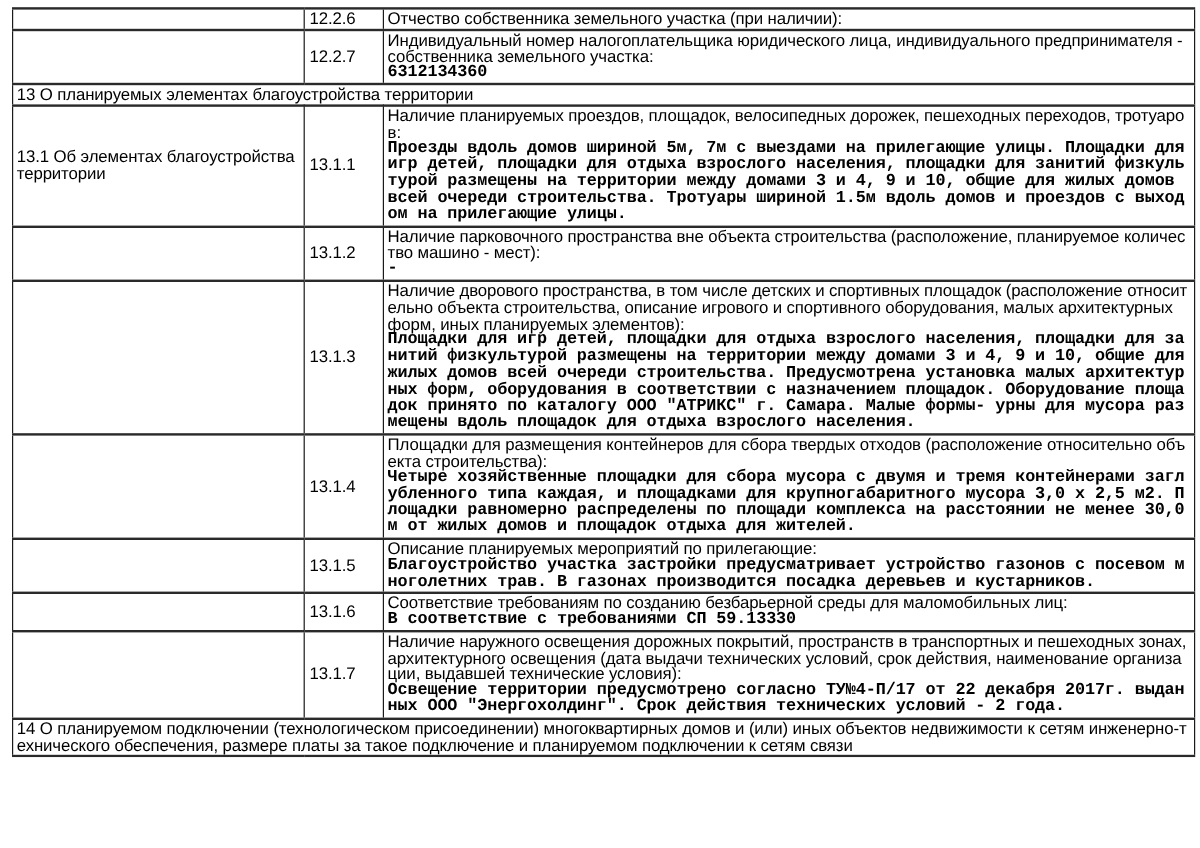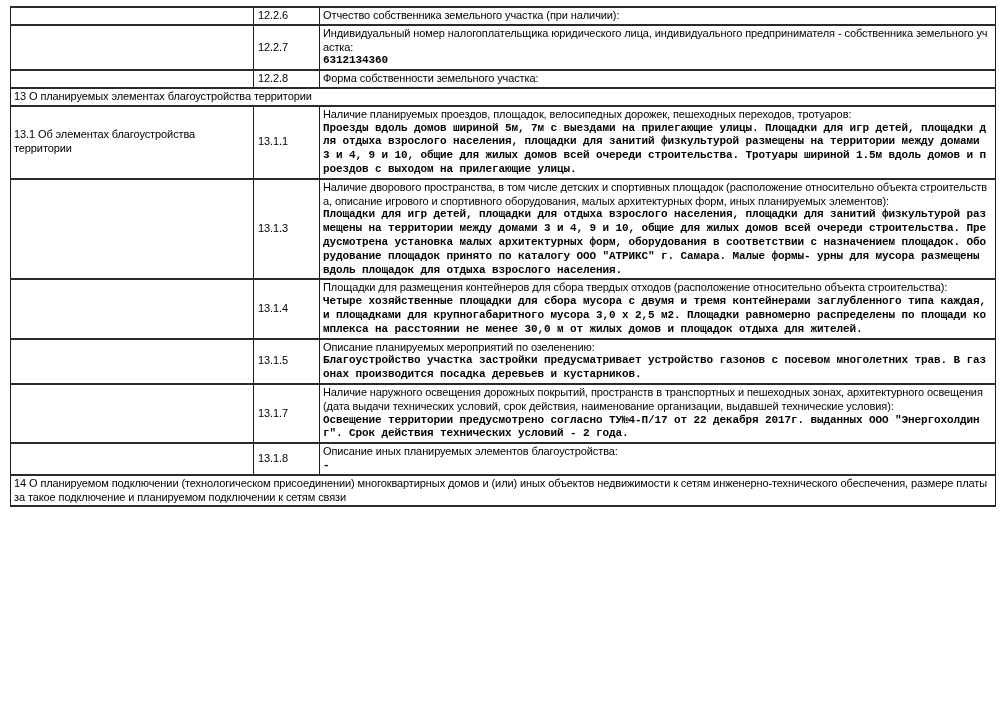--- a/index.html
+++ b/index.html
@@ -4,21 +4,21 @@
 <style>
   html,body{margin:0;padding:0;background:#fff;}
   body{font-family:"Liberation Sans",sans-serif;color:#000;}
   .page{padding:6px 5px 0 10px;width:985px;}
   table{border-collapse:collapse;table-layout:fixed;width:985px;background:#fff;}
   col.c-left{width:243px;}
   col.c-num{width:66px;}
   col.c-content{width:676px;}
   td{border-left:1px solid #1a1a1a;border-right:1px solid #1a1a1a;
      border-top:2px solid #2a2a2a;border-bottom:2px solid #2a2a2a;
-     font-size:11px;line-height:13.8px;letter-spacing:-0.1px;
+     font-size:14px;line-height:13.8px;letter-spacing:-0.1px;
      padding:1px 3px;vertical-align:middle;}
   td.cell-left{vertical-align:middle;word-wrap:break-word;}
   td.cell-num{vertical-align:middle;padding-left:4px;}
   td.cell-content{vertical-align:top;word-break:break-all;}
   td.cell-section{font-weight:normal;word-break:break-all;}
   .q{margin:0;}
   .a{margin:0;font-weight:bold;font-family:Liberation Mono, monospace;}
 </style>
 </head>
 <body>
@@ -40,35 +40,36 @@
         </tr>
         <tr>
           <td class="cell-left"></td>
           <td class="cell-num">12.2.7</td>
           <td class="cell-content">
             <div class="q">Индивидуальный номер налогоплательщика юридического лица, индивидуального предпринимателя - собственника земельного участка:</div>
             <div class="a">6312134360</div>
           </td>
         </tr>
         <tr>
-          <td class="cell-left"></td>
-          <td class="cell-num">12.2.8</td>
-          <td class="cell-content">
-            <div class="q">Форма собственности земельного участка:</div>
-          </td>
-        </tr>
-        <tr>
           <td colspan="3" class="cell-section">13 О планируемых элементах благоустройства территории</td>
         </tr>
         <tr>
           <td class="cell-left">13.1 Об элементах благоустройства территории</td>
           <td class="cell-num">13.1.1</td>
           <td class="cell-content">
             <div class="q">Наличие планируемых проездов, площадок, велосипедных дорожек, пешеходных переходов, тротуаров:</div>
             <div class="a">Проезды вдоль домов шириной 5м, 7м с выездами на прилегающие улицы. Площадки для игр детей, площадки для отдыха взрослого населения, площадки для занитий физкультурой размещены на территории между домами 3 и 4, 9 и 10, общие для жилых домов всей очереди строительства. Тротуары шириной 1.5м вдоль домов и проездов с выходом на прилегающие улицы.</div>
+          </td>
+        </tr>
+        <tr>
+          <td class="cell-left"></td>
+          <td class="cell-num">13.1.2</td>
+          <td class="cell-content">
+            <div class="q">Наличие парковочного пространства вне объекта строительства (расположение, планируемое количество машино - мест):</div>
+            <div class="a">-</div>
           </td>
         </tr>
         <tr>
           <td class="cell-left"></td>
           <td class="cell-num">13.1.3</td>
           <td class="cell-content">
             <div class="q">Наличие дворового пространства, в том числе детских и спортивных площадок (расположение относительно объекта строительства, описание игрового и спортивного оборудования, малых архитектурных форм, иных планируемых элементов):</div>
             <div class="a">Площадки для игр детей, площадки для отдыха взрослого населения, площадки для занитий физкультурой размещены на территории между домами 3 и 4, 9 и 10, общие для жилых домов всей очереди строительства. Предусмотрена установка малых архитектурных форм, оборудования в соответствии с назначением площадок. Оборудование площадок принято по каталогу ООО "АТРИКС" г. Самара. Малые формы- урны для мусора размещены вдоль площадок для отдыха взрослого населения.</div>
           </td>
         </tr>
@@ -77,38 +78,38 @@
           <td class="cell-num">13.1.4</td>
           <td class="cell-content">
             <div class="q">Площадки для размещения контейнеров для сбора твердых отходов (расположение относительно объекта строительства):</div>
             <div class="a">Четыре хозяйственные площадки для сбора мусора с двумя и тремя контейнерами заглубленного типа каждая, и площадками для крупногабаритного мусора 3,0 х 2,5 м2. Площадки равномерно распределены по площади комплекса на расстоянии не менее 30,0 м от жилых домов и площадок отдыха для жителей.</div>
           </td>
         </tr>
         <tr>
           <td class="cell-left"></td>
           <td class="cell-num">13.1.5</td>
           <td class="cell-content">
-            <div class="q">Описание планируемых мероприятий по озеленению:</div>
+            <div class="q">Описание планируемых мероприятий по прилегающие:</div>
             <div class="a">Благоустройство участка застройки предусматривает устройство газонов с посевом многолетних трав. В газонах производится посадка деревьев и кустарников.</div>
+          </td>
+        </tr>
+        <tr>
+          <td class="cell-left"></td>
+          <td class="cell-num">13.1.6</td>
+          <td class="cell-content">
+            <div class="q">Соответствие требованиям по созданию безбарьерной среды для маломобильных лиц:</div>
+            <div class="a">В соответствие с требованиями СП 59.13330</div>
           </td>
         </tr>
         <tr>
           <td class="cell-left"></td>
           <td class="cell-num">13.1.7</td>
           <td class="cell-content">
             <div class="q">Наличие наружного освещения дорожных покрытий, пространств в транспортных и пешеходных зонах, архитектурного освещения (дата выдачи технических условий, срок действия, наименование организации, выдавшей технические условия):</div>
             <div class="a">Освещение территории предусмотрено согласно ТУ№4-П/17 от 22 декабря 2017г. выданных ООО "Энергохолдинг". Срок действия технических условий - 2 года.</div>
           </td>
         </tr>
         <tr>
-          <td class="cell-left"></td>
-          <td class="cell-num">13.1.8</td>
-          <td class="cell-content">
-            <div class="q">Описание иных планируемых элементов благоустройства:</div>
-            <div class="a">-</div>
-          </td>
-        </tr>
-        <tr>
           <td colspan="3" class="cell-section">14 О планируемом подключении (технологическом присоединении) многоквартирных домов и (или) иных объектов недвижимости к сетям инженерно-технического обеспечения, размере платы за такое подключение и планируемом подключении к сетям связи</td>
         </tr>
       </tbody>
   </table>
 </div>
 
 </body></html>

